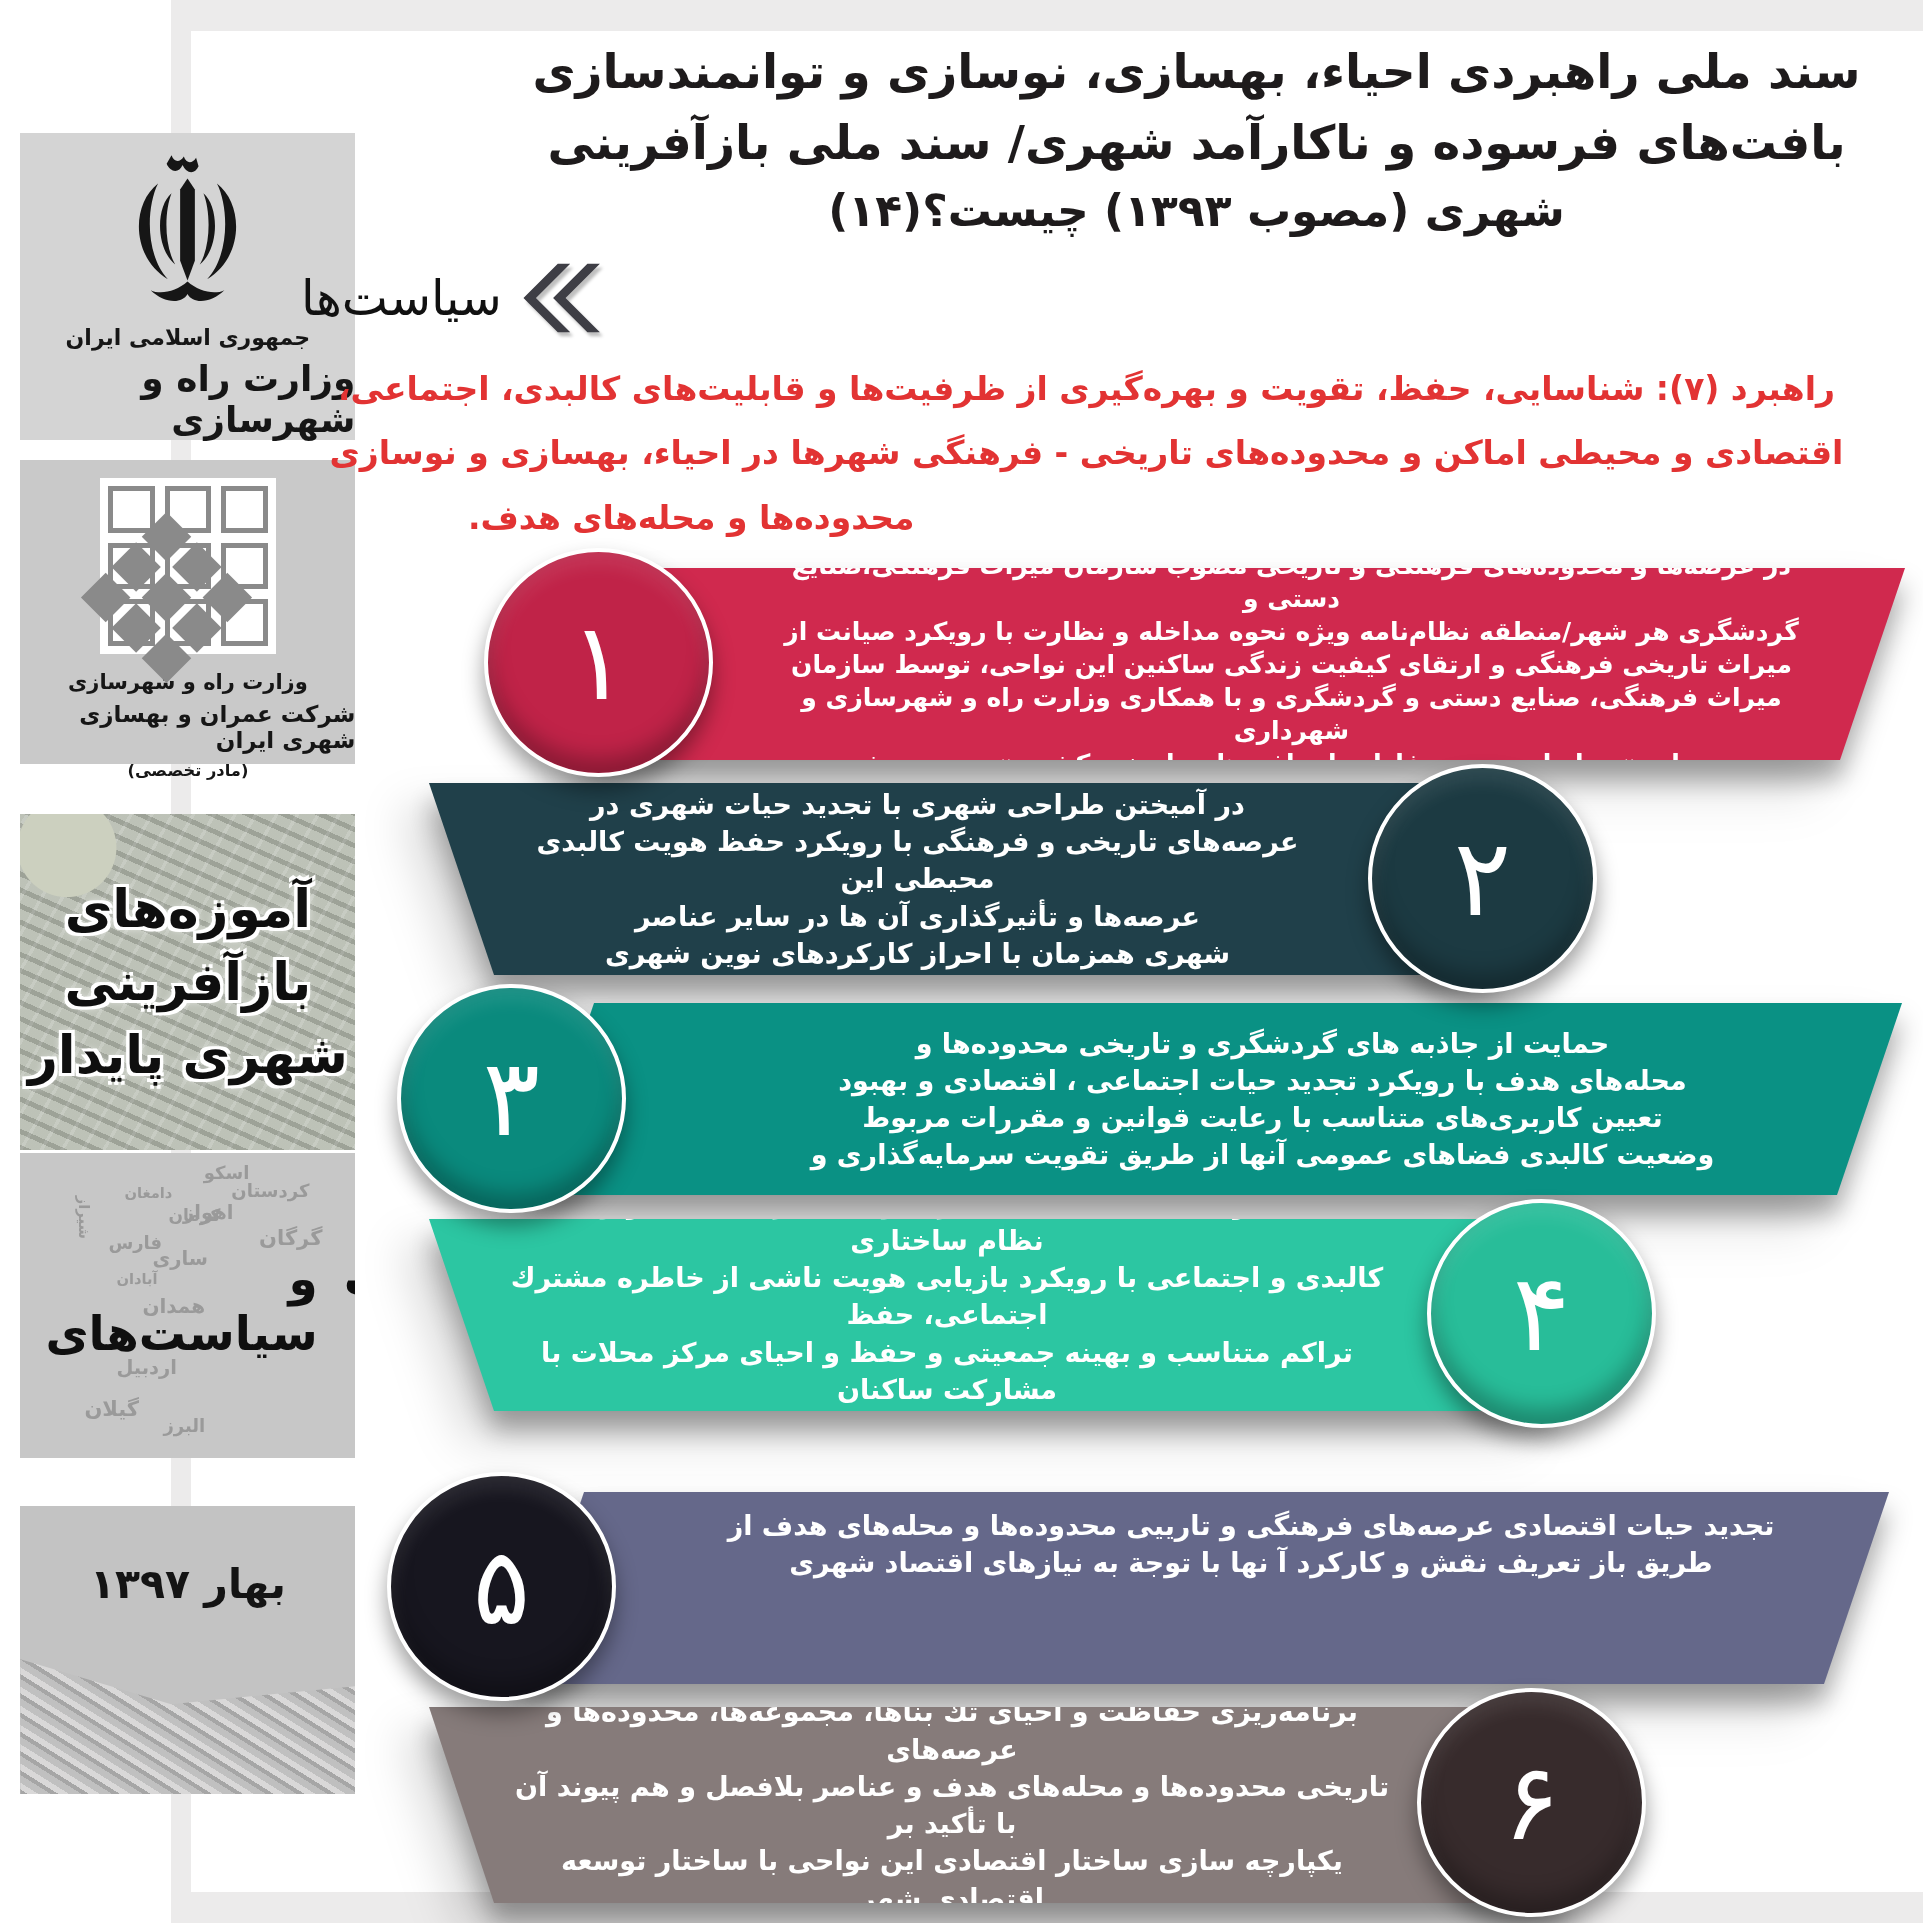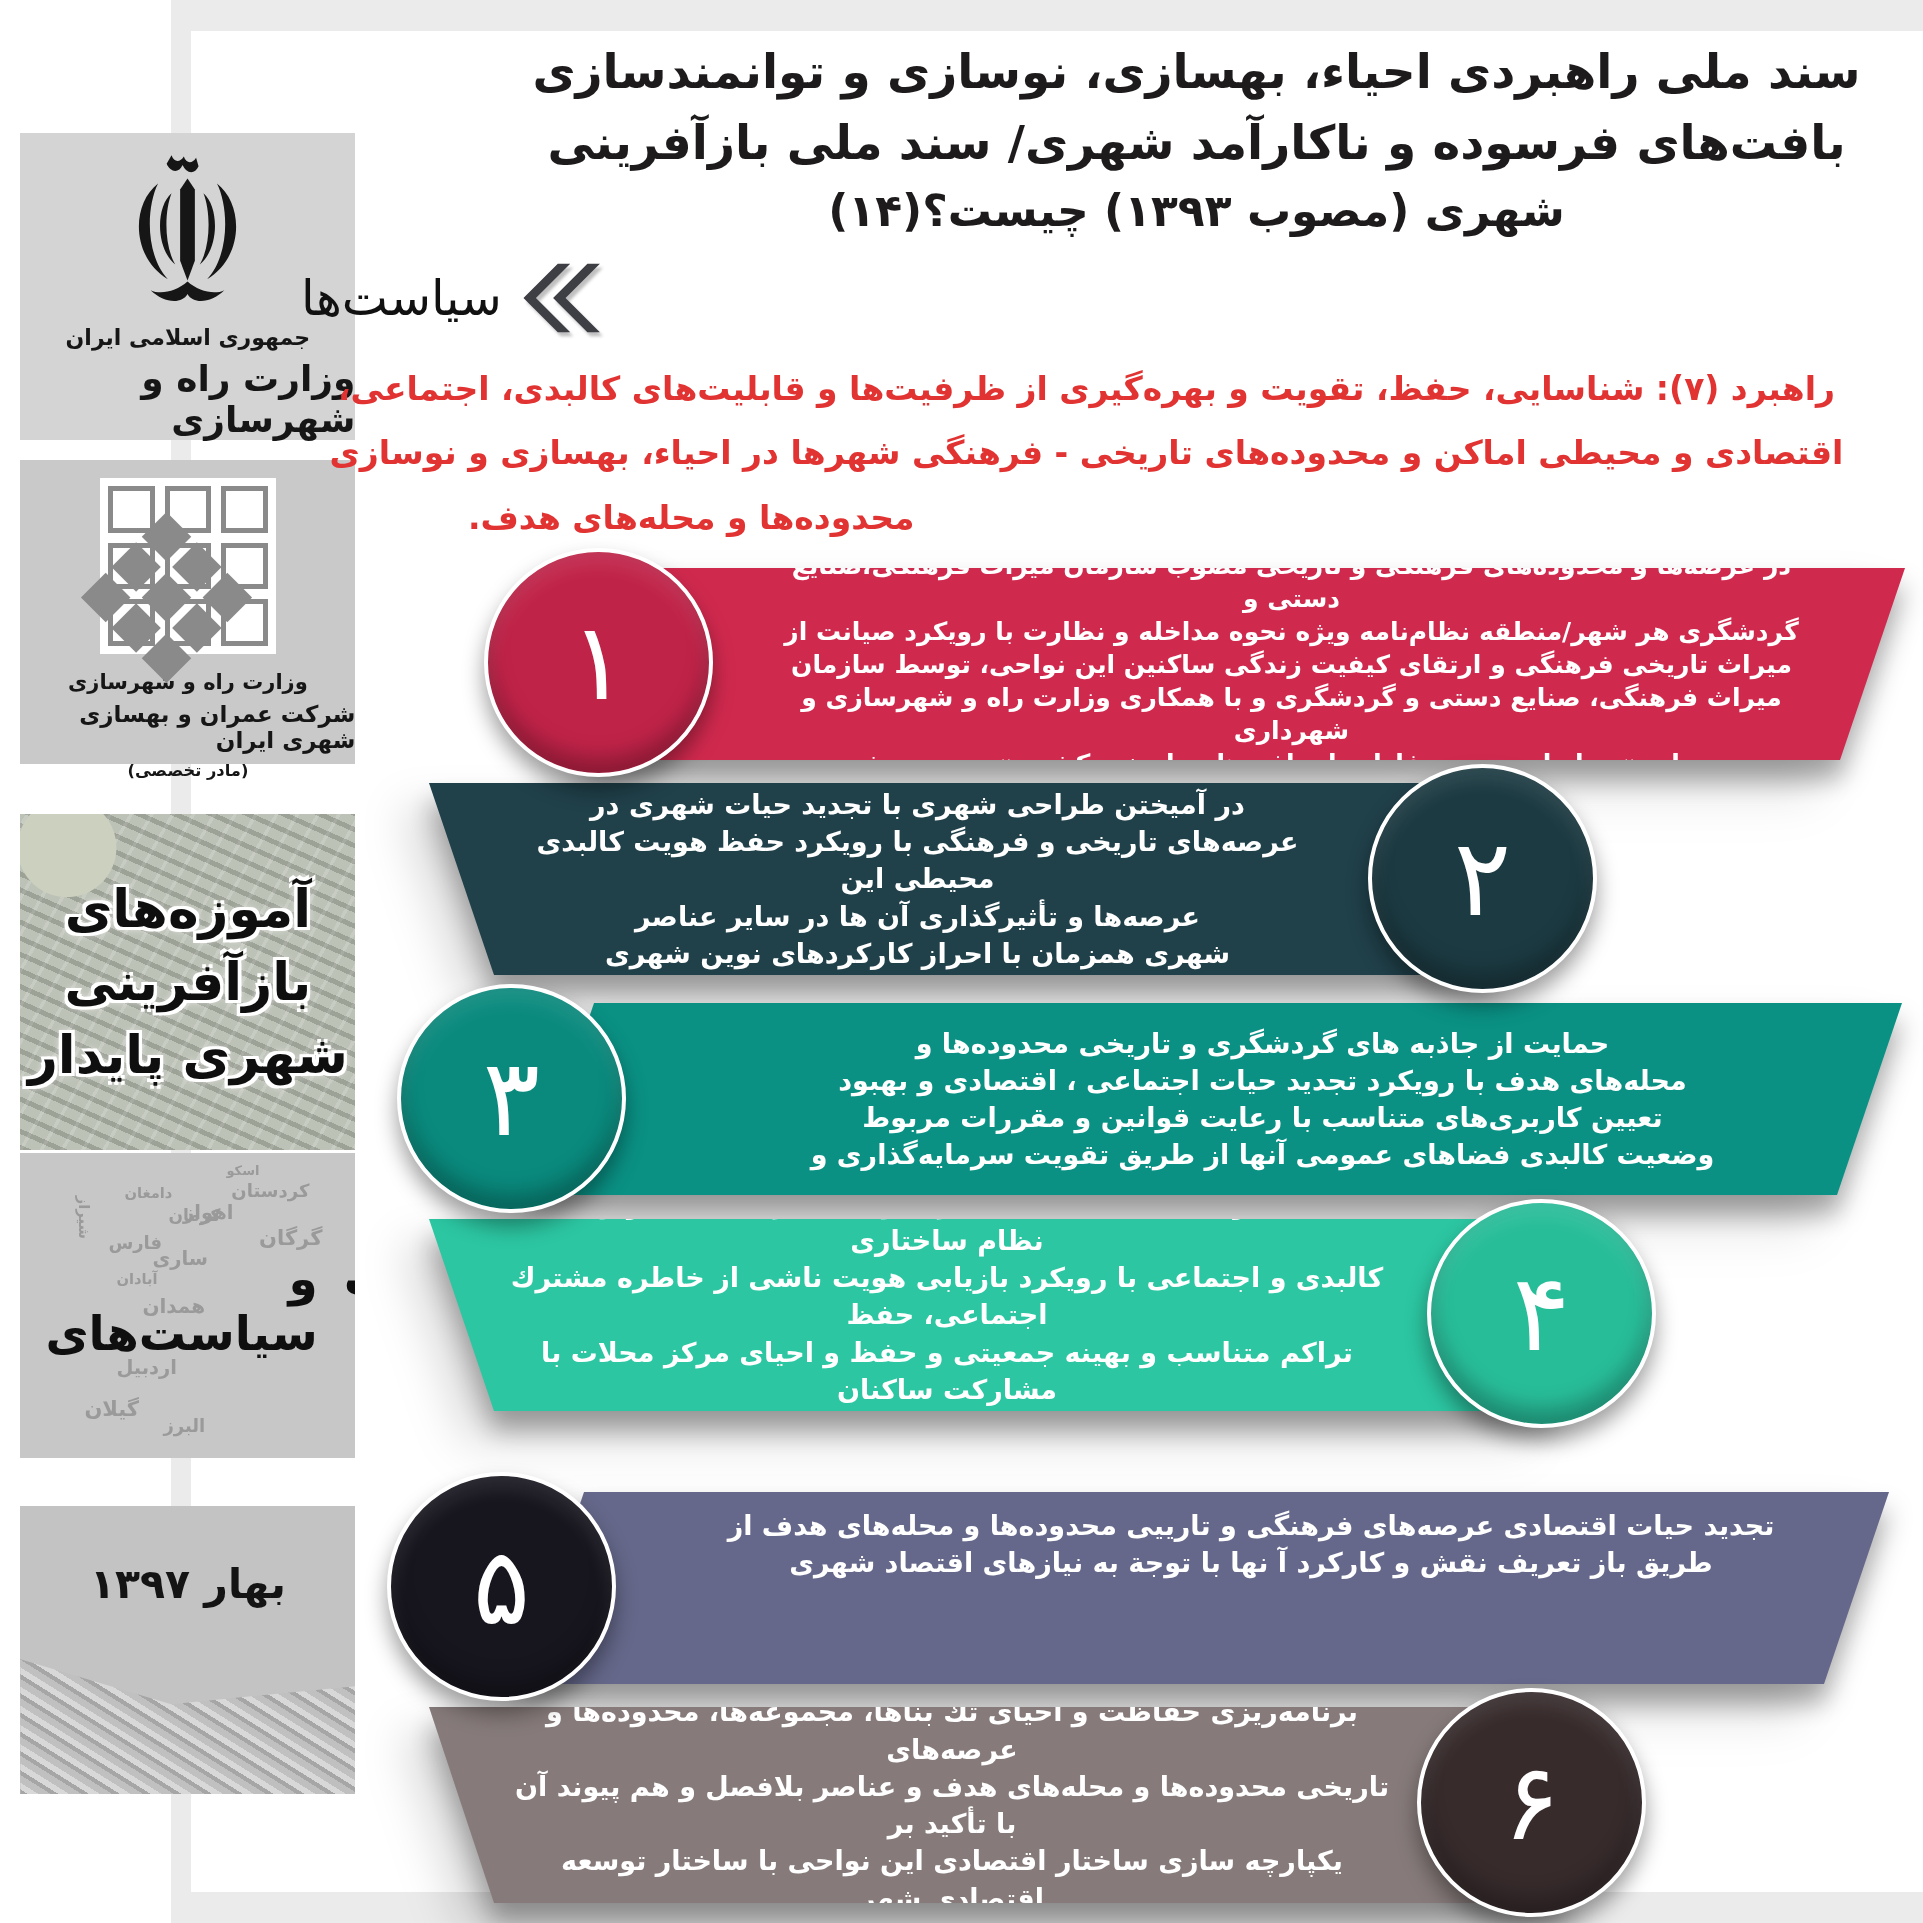--- a/index.html
+++ b/index.html
@@ -32,21 +32,21 @@
         radial-gradient(circle at 14% 10%, #ccd0bf 0 49px, rgba(0,0,0,0) 50px),
         repeating-linear-gradient(24deg, rgba(90,95,85,.28) 0 4.9px, rgba(205,210,200,.28) 4.9px 14.7px),
         repeating-linear-gradient(-60deg, rgba(255,255,255,.20) 0 3.3px, rgba(0,0,0,0) 3.3px 18px);}
   .p3-text{position:absolute;inset:0;display:flex;flex-direction:column;align-items:center;justify-content:center;gap:13px;}
   .p3-text div{font-size:52px;font-weight:800;color:#0f0f0f;
       text-shadow:3.3px 3.3px 0 #fff,-3.3px 3.3px 0 #fff,3.3px -3.3px 0 #fff,-3.3px -3.3px 0 #fff,0 0 9.8px #fff;}
 
   .p4{top:1153px;height:305px;background:#c7c7c7;overflow:hidden;}
   .wordcloud{position:absolute;inset:0;}
   .wc{position:absolute;color:#9a9a9a;font-weight:600;line-height:1;}
-  .wc:nth-child(1){top:11.4px;right:96px;font-size:13px;}
+  .wc:nth-child(1){top:11.4px;right:106px;font-size:18px;}
   .wc:nth-child(2){top:29px;right:46px;font-size:18px;}
   .wc:nth-child(3){top:50px;right:122px;font-size:19.5px;}
   .wc:nth-child(4){top:75px;right:33px;font-size:21px;}
   .wc:nth-child(5){top:57px;left:42px;font-size:14.7px;transform:rotate(90deg);}
   .wc:nth-child(6){top:33px;left:104px;font-size:14.7px;}
   .wc:nth-child(7){top:54px;left:148px;font-size:17px;}
   .wc:nth-child(8){top:81px;left:88px;font-size:18px;}
   .wc:nth-child(9){top:96px;left:132px;font-size:19.5px;}
   .wc:nth-child(10){top:119px;left:96px;font-size:14.7px;}
   .wc:nth-child(11){top:143px;left:122px;font-size:20px;}

